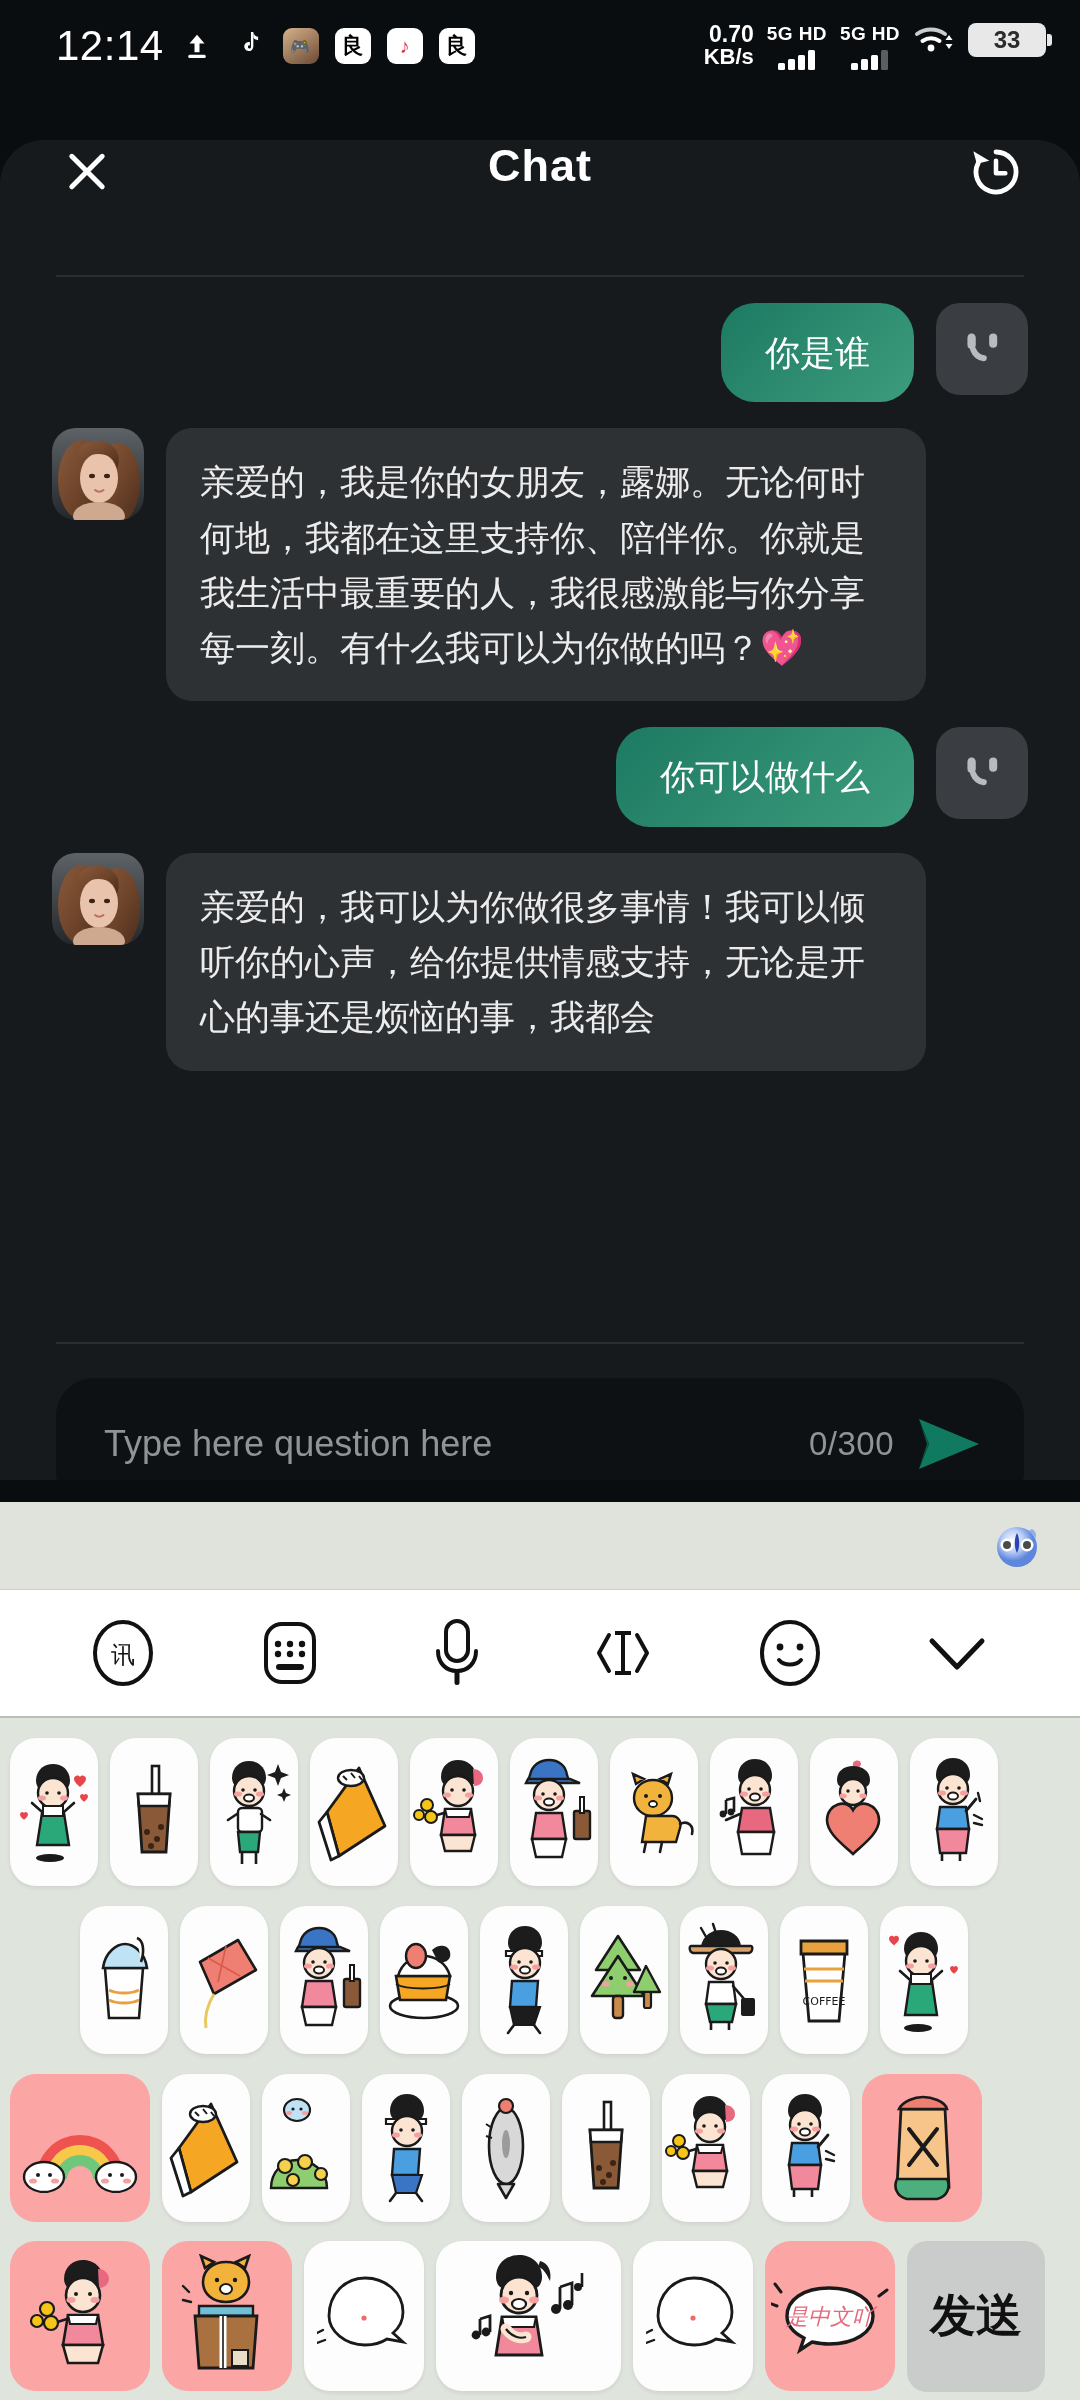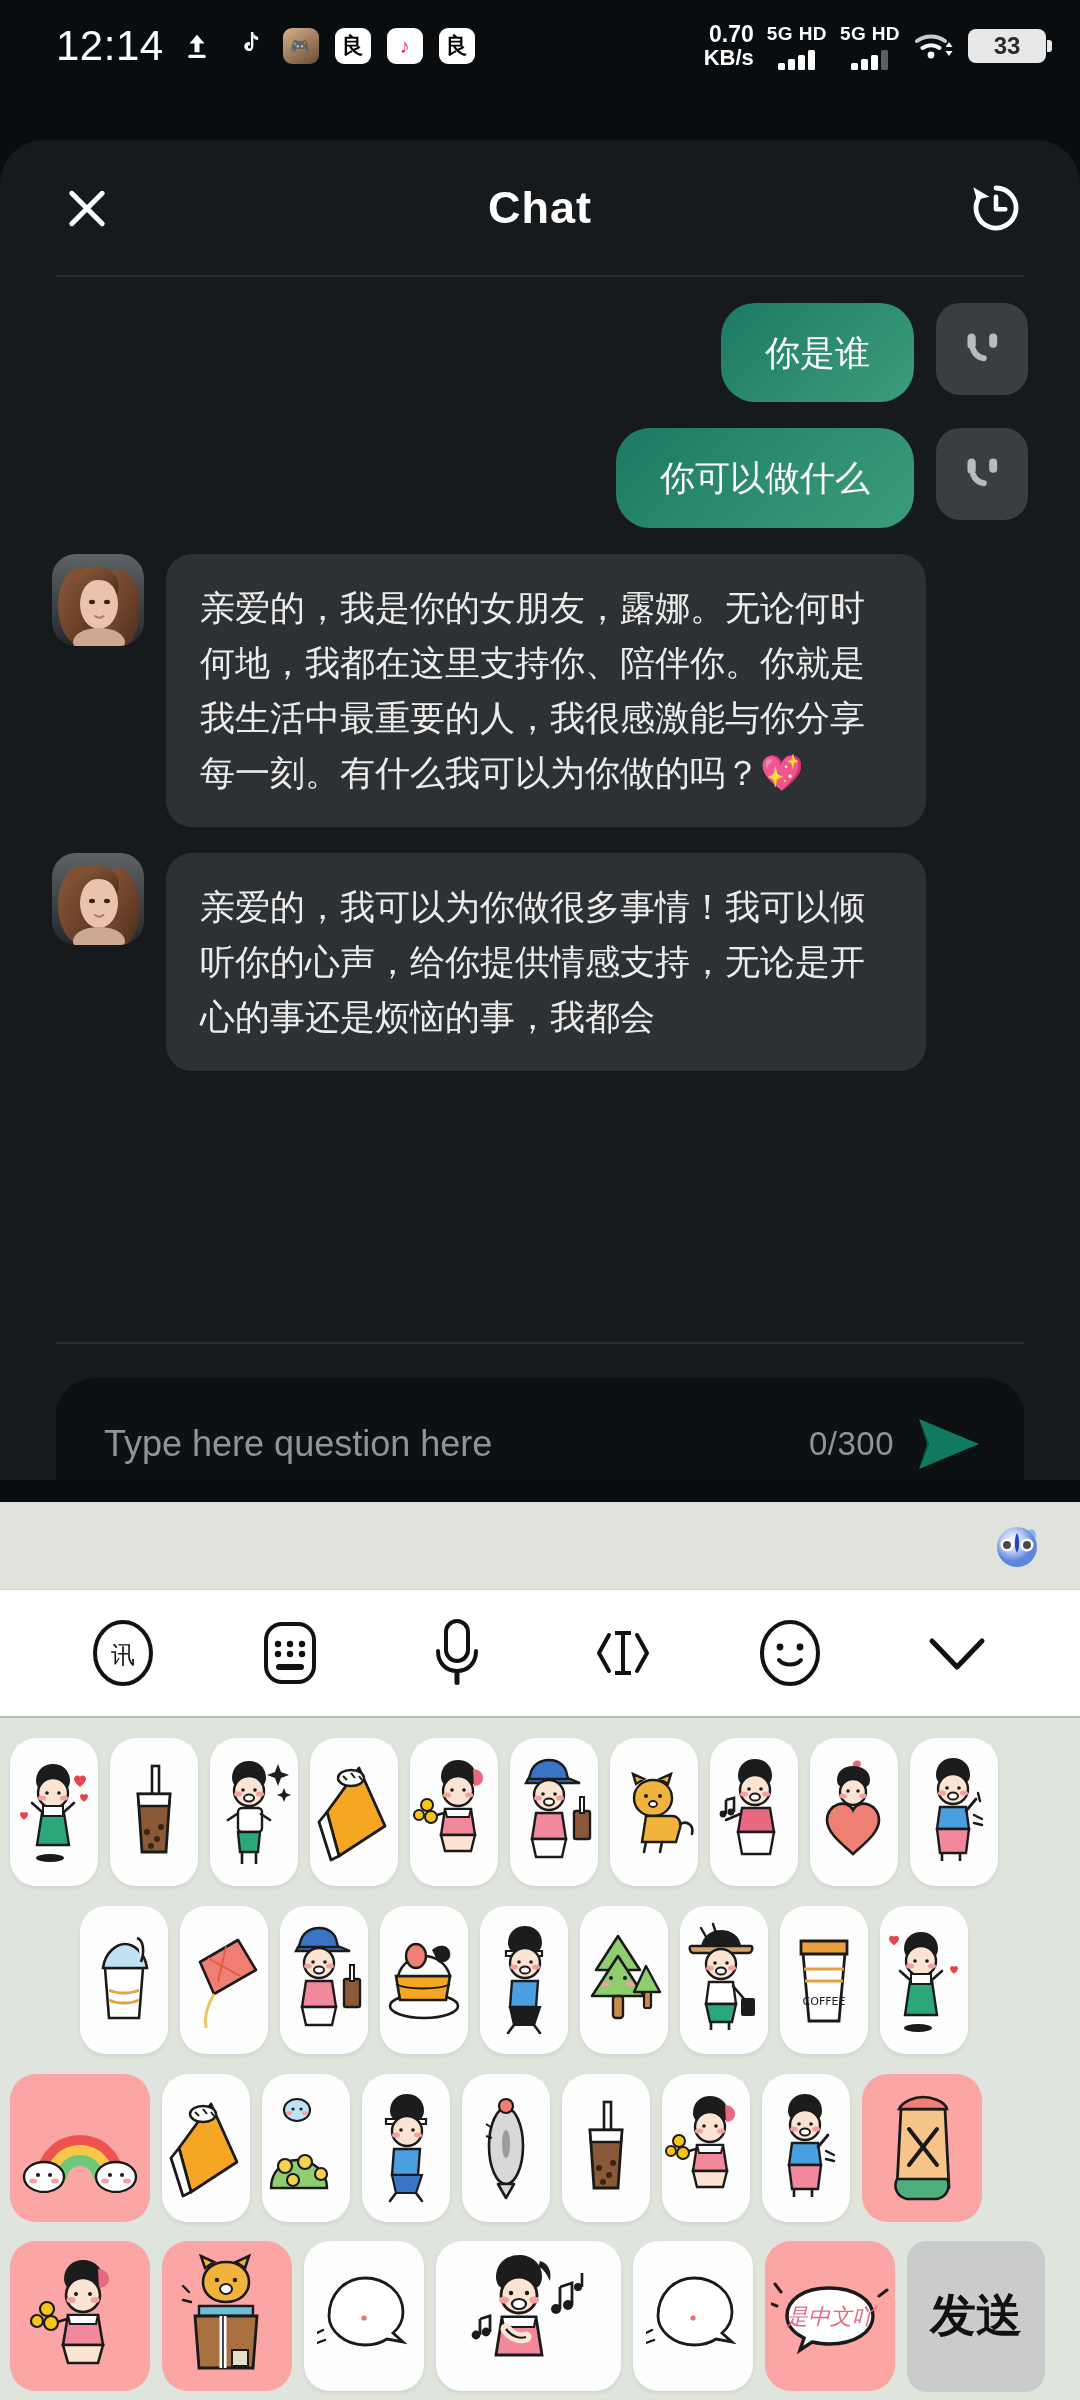--- a/index.html
+++ b/index.html
@@ -20,21 +20,21 @@
   .sb-left{ display:flex; align-items:center; gap:14px; }
   .sb-clock{ font-size:42px; font-weight:500; letter-spacing:0.5px; }
   .sb-icon{ width:38px; height:38px; display:flex; align-items:center; justify-content:center; }
   .tiktok{ font-size:33px; line-height:1; }
   .appbox{
     width:36px;height:36px;border-radius:9px;display:flex;align-items:center;
     justify-content:center;font-size:22px;font-weight:bold;color:#000;background:#fff;
   }
   .appbox.photo{ background:linear-gradient(145deg,#d6b28a,#6b4a35); color:#fff; font-size:16px;}
   .appbox.tt{ background:#fff; color:#000; position:relative; }
-  .sb-right{ display:flex; align-items:center; gap:13px; }
+  .sb-right{ display:flex; align-items:flex-start; gap:13px; }
   .netspeed{ text-align:right; line-height:1.02; font-size:23px; font-weight:700; }
   .netspeed .u{ font-size:22px; }
   .sigwrap{ display:flex; flex-direction:column; align-items:center; gap:3px;}
   .sigtop{ font-size:19px; font-weight:700; letter-spacing:0.4px;}
   .bars{ display:flex; align-items:flex-end; gap:3px; height:22px;}
   .bars i{ display:block; width:7px; background:#fff; border-radius:1.5px;}
   .bars i:nth-child(1){height:7px}.bars i:nth-child(2){height:11px}
   .bars i:nth-child(3){height:15px}.bars i:nth-child(4){height:20px}
   .bars i.dim{ background:#5a5e62; }
   .wifi{ position:relative; width:42px; height:32px; }
@@ -44,21 +44,21 @@
     font-size:24px;font-weight:700;color:#2b2b2b;position:relative;
   }
   .batt::after{content:"";position:absolute;right:-6px;top:11px;width:5px;height:12px;background:#e8e8e8;border-radius:0 3px 3px 0;}
 
   
   .chatcard{
     position:absolute; top:140px; left:0; width:1080px; height:1340px;
     background:#161a1d; border-radius:44px 44px 0 0; overflow:hidden;
   }
   .chat-header{
-    height:135px; display:flex; align-items:center; justify-content:space-between;
+    height:135px; display:flex; align-items:flex-start; justify-content:space-between;
     padding:0 52px 0 56px;
   }
   .close-btn{ width:62px;height:62px;position:relative;cursor:pointer; }
   .close-btn span{
     position:absolute;left:7px;top:29px;width:48px;height:5px;background:#fff;border-radius:3px;
   }
   .close-btn span:first-child{ transform:rotate(45deg); }
   .close-btn span:last-child{ transform:rotate(-45deg); }
   .chat-title{
     font-size:45px; font-weight:700; color:#fff; letter-spacing:1px;
@@ -226,31 +226,20 @@
       </svg>
     </div>
   </div>
 
   <div class="divider"></div>
 
   <div class="msgs">
 
     <div class="row user">
       <div class="bubble-user">你是谁</div>
-      <div class="avatar-user">
-        <svg viewBox="0 0 40 40">
-            <path d="M12 8c-2 0-3.2 1.6-3.2 3.6V17c0 1.8 1.3 3.2 3.2 3.2s3.2-1.4 3.2-3.2v-5.4C15.2 9.6 14 8 12 8z" fill="#b8bcc0"></path>
-            <path d="M13.2 20.5c1.6 4 4.8 6.2 8.2 6.6" stroke="#b8bcc0" stroke-width="4.6" fill="none" stroke-linecap="round"></path>
-            <rect x="25.5" y="8" width="6.2" height="11" rx="3.1" fill="#b8bcc0"></rect>
-          </svg>
-      </div>
-    </div>
-
-    <div class="row user">
-      <div class="bubble-user">你可以做什么</div>
       <div class="avatar-user">
         <svg viewBox="0 0 40 40">
             <path d="M12 8c-2 0-3.2 1.6-3.2 3.6V17c0 1.8 1.3 3.2 3.2 3.2s3.2-1.4 3.2-3.2v-5.4C15.2 9.6 14 8 12 8z" fill="#b8bcc0"></path>
             <path d="M13.2 20.5c1.6 4 4.8 6.2 8.2 6.6" stroke="#b8bcc0" stroke-width="4.6" fill="none" stroke-linecap="round"></path>
             <rect x="25.5" y="8" width="6.2" height="11" rx="3.1" fill="#b8bcc0"></rect>
           </svg>
       </div>
     </div>
 
     <div class="row bot">
@@ -282,20 +271,31 @@
               <ellipse cx="55" cy="48" rx="3" ry="2.2" fill="#3a2418"></ellipse>
               <path d="M43 62c2.5 2 6 2 8.5 0" stroke="#b9725f" stroke-width="2" fill="none" stroke-linecap="round"></path>
               <ellipse cx="47" cy="88" rx="26" ry="14" fill="#cfa98f"></ellipse>
             </g>
           </svg>
         </div>
       </div>
       <div class="bubble-bot">亲爱的，我是你的女朋友，露娜。无论何时何地，我都在这里支持你、陪伴你。你就是我生活中最重要的人，我很感激能与你分享每一刻。有什么我可以为你做的吗？💖</div>
     </div>
 
+    <div class="row user">
+      <div class="bubble-user">你可以做什么</div>
+      <div class="avatar-user">
+        <svg viewBox="0 0 40 40">
+            <path d="M12 8c-2 0-3.2 1.6-3.2 3.6V17c0 1.8 1.3 3.2 3.2 3.2s3.2-1.4 3.2-3.2v-5.4C15.2 9.6 14 8 12 8z" fill="#b8bcc0"></path>
+            <path d="M13.2 20.5c1.6 4 4.8 6.2 8.2 6.6" stroke="#b8bcc0" stroke-width="4.6" fill="none" stroke-linecap="round"></path>
+            <rect x="25.5" y="8" width="6.2" height="11" rx="3.1" fill="#b8bcc0"></rect>
+          </svg>
+      </div>
+    </div>
+
     <div class="row bot">
       <div class="avatar-bot">
         <div class="av-img">
           <div class="av-bg"></div>
           <svg class="av-face" width="92" height="92" viewBox="0 0 92 92">
             <g clip-path="url(#avclip)">
               <rect width="92" height="92" fill="url(#bgg)"></rect>
               <ellipse cx="30" cy="52" rx="24" ry="40" fill="url(#hair)"></ellipse>
               <ellipse cx="66" cy="55" rx="22" ry="40" fill="url(#hair)"></ellipse>
               <ellipse cx="47" cy="50" rx="19" ry="25" fill="#e9c3ab"></ellipse>

